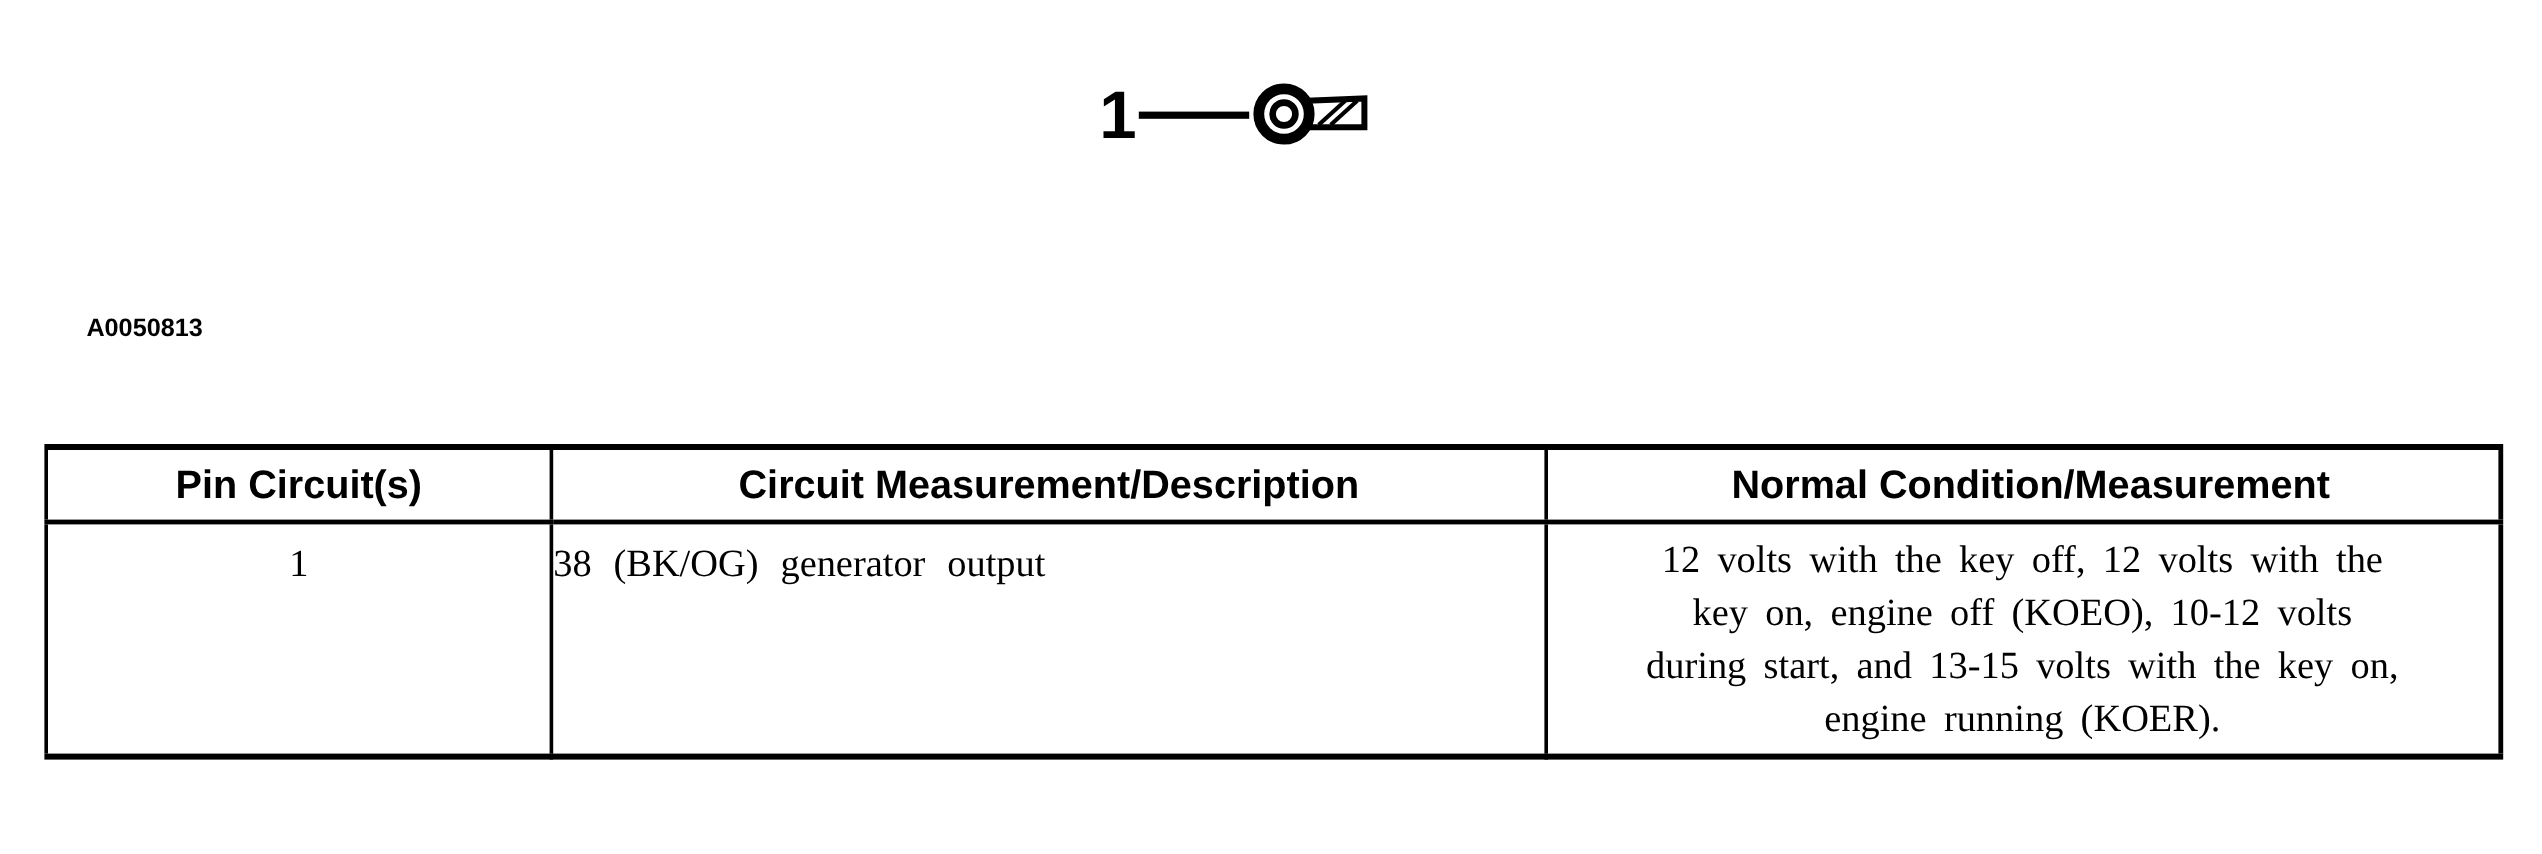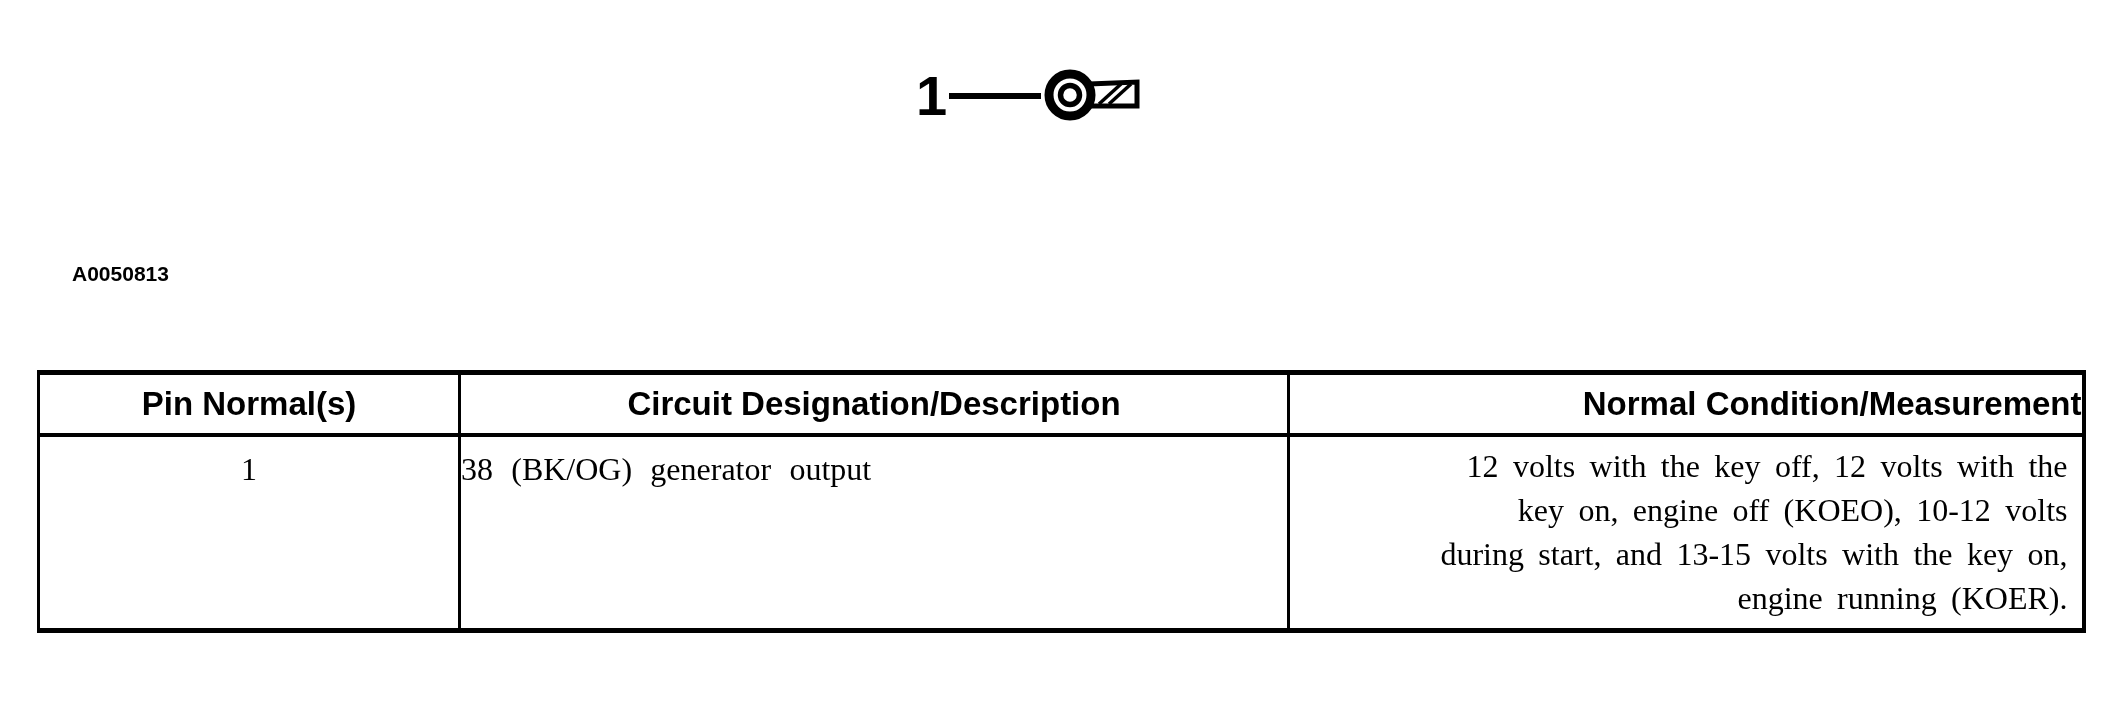--- a/index.html
+++ b/index.html
@@ -61,42 +61,42 @@
     font-size: 33px;
     font-weight: bold;
     font-family: "Liberation Sans", sans-serif;
     text-align: center;
     vertical-align: middle;
     background: #ffffff;
   }
   .pin-table th + th,
   .pin-table td + td { border-left: 3px solid #000000; }
   .pin-table th.col-condition {
-    text-align: right;
+    text-align: center;
     padding-left: 13px;
     margin-left: 31px;
   }
   .pin-table td {
     height: 196px;
     vertical-align: top;
     font-family: "Liberation Serif", serif;
     font-size: 32px;
     background: #ffffff;
   }
   .pin-table td.cell-pin {
     text-align: center;
     padding-top: 14px;
   }
   .pin-table td.cell-circuit {
     text-align: left;
     padding-top: 14px;
     word-spacing: 0.32em;
   }
   .pin-table td.cell-condition {
-    text-align: right;
+    text-align: center;
     padding: 7px 14px 0 13px;
     line-height: 44px;
     word-spacing: 0.2em;
     white-space: pre-line;
   }
 </style>
 </head>
 <body>
 
 <div class="callout">
@@ -116,22 +116,22 @@
 <div class="figure-id">A0050813</div>
 
 <table class="pin-table">
   <colgroup>
     <col style="width: 421px">
     <col style="width: 829px">
     <col style="width: 795px">
   </colgroup>
   <thead>
     <tr>
-      <th class="col-pin">Pin Normal(s)</th>
-      <th class="col-circuit">Circuit Designation/Description</th>
+      <th class="col-pin">Pin Circuit(s)</th>
+      <th class="col-circuit">Circuit Measurement/Description</th>
       <th class="col-condition">Normal Condition/Measurement</th>
     </tr>
   </thead>
   <tbody>
     <tr>
       <td class="cell-pin">1</td>
       <td class="cell-circuit">38 (BK/OG) generator output</td>
       <td class="cell-condition">12 volts with the key off, 12 volts with the
 key on, engine off (KOEO), 10-12 volts
 during start, and 13-15 volts with the key on,

